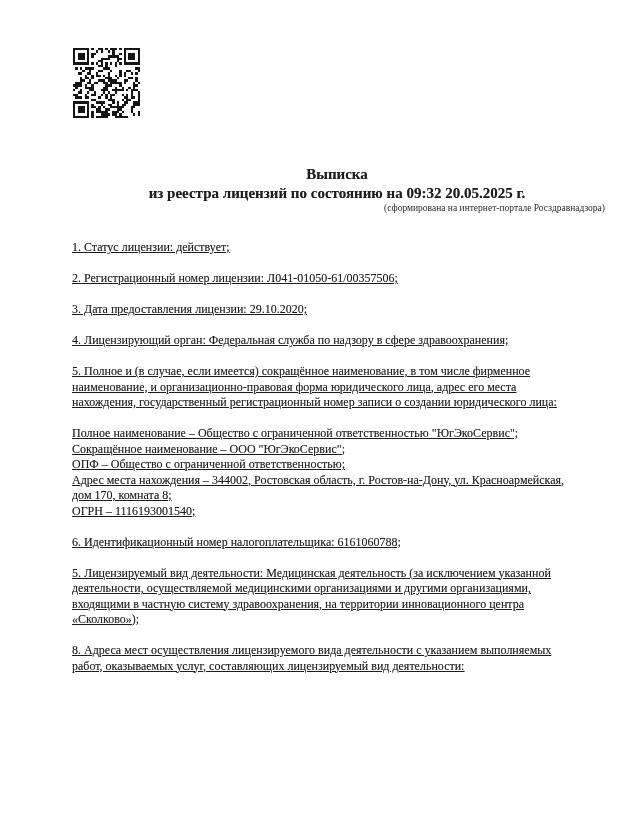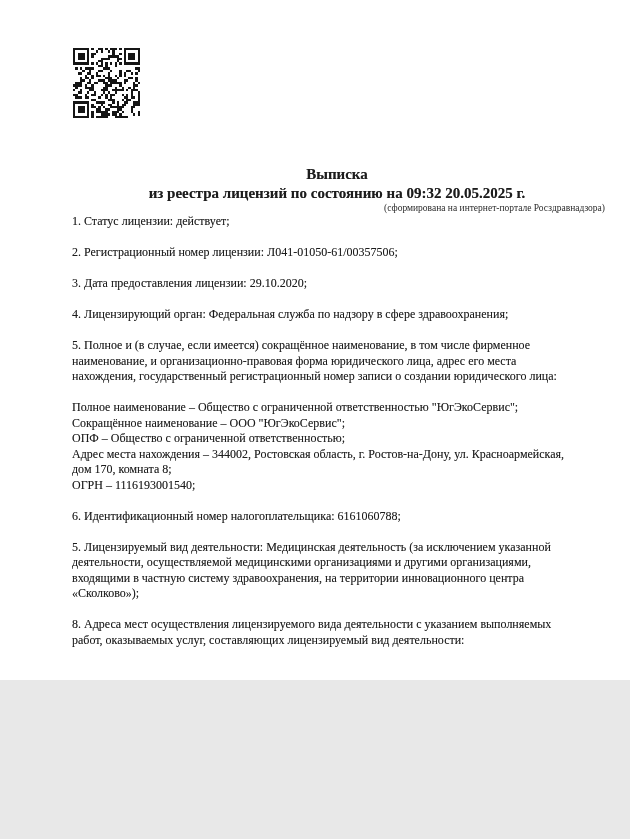--- a/index.html
+++ b/index.html
@@ -1,18 +1,18 @@
 <!DOCTYPE html>
 <html><head>
 <meta charset="utf-8">
 <style>
   html,body{margin:0;padding:0;background:#e8e8e8;}
   .page{
     position:relative;
-    width:630px;height:680px;
+    width:630px;height:839px;
     background:#ffffff;
     overflow:hidden;
     font-family:"Liberation Serif","DejaVu Serif",serif;
     color:#1c1c1c;
   }
   .qr{
     position:absolute;
     left:73px;top:48px;
     width:67px;height:70px;
   }
@@ -32,20 +32,22 @@
     text-shadow:0 0 0.5px rgba(0,0,0,0.45);
   }
   .note{
     padding-right:19px;
     text-align:right;
     font-size:9.5px;
     line-height:11px;
     color:#2a2a2a;
   }
   .paragraphs{
+    margin-top:26px;
+    text-decoration:underline;
   }
   .para{
     white-space:pre;
     font-size:12px;
     line-height:15.5px;
     margin:0 0 15.5px 0;
     text-shadow:0 0 0.4px rgba(0,0,0,0.35);
   }
 </style>
 </head>

